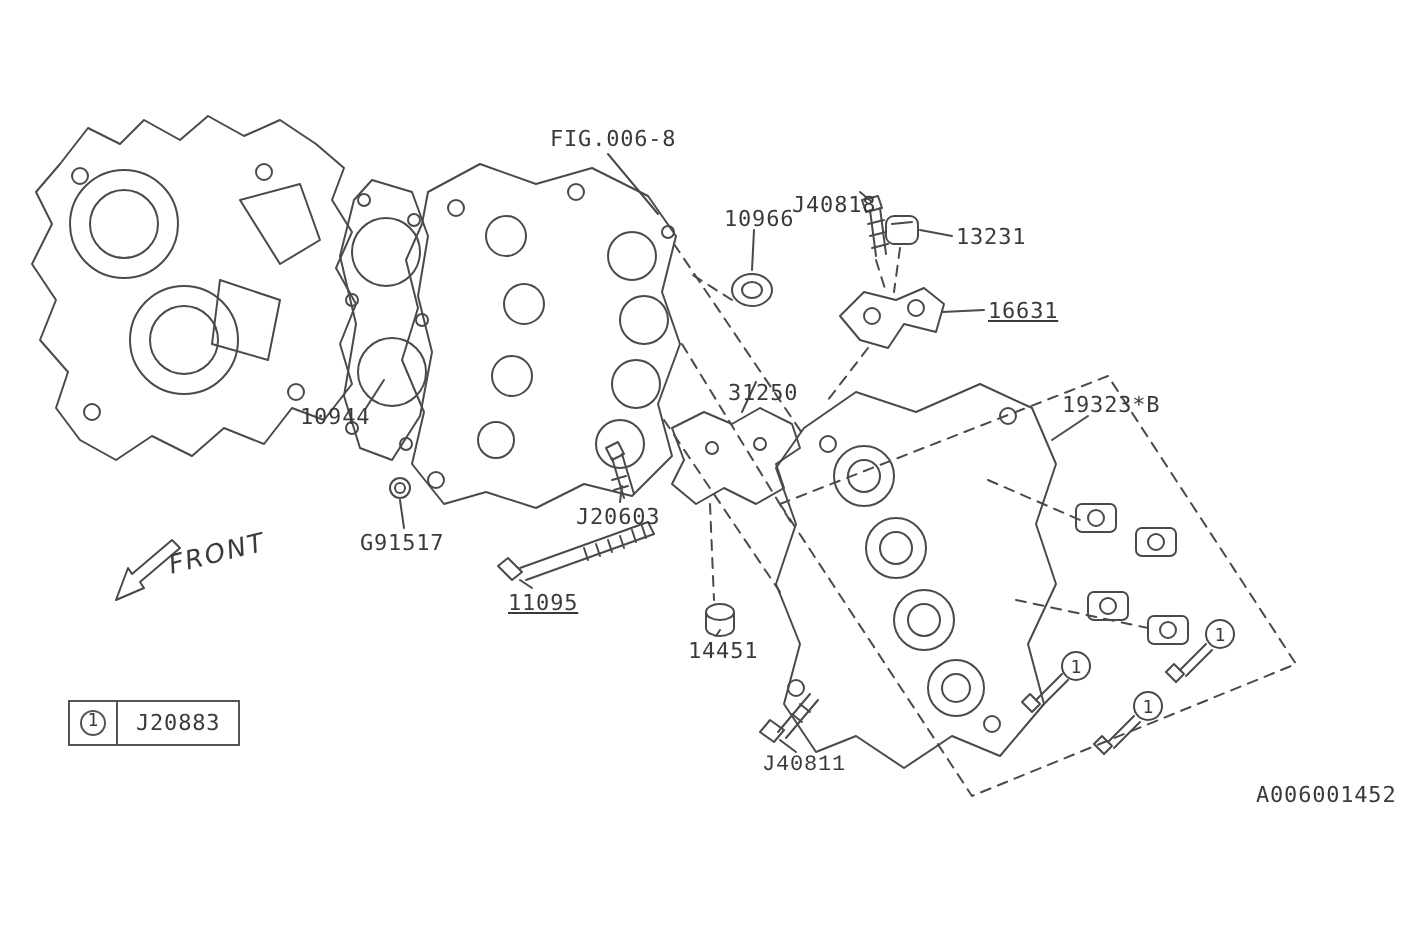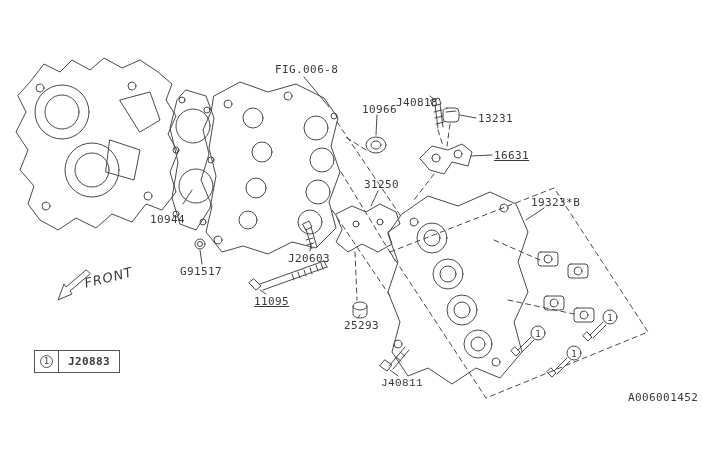--- a/index.html
+++ b/index.html
@@ -30,21 +30,21 @@
   .legend-cell-marker {
     width:24px; display:flex; align-items:center; justify-content:center;
     border-right:1px solid #555;
   }
   .legend-circle {
     width:13px; height:13px; border:1px solid #555; border-radius:50%;
     font-size:9px; line-height:11px; text-align:center; color:#3a3a3a;
   }
   .legend-code {
     display:flex; align-items:center; padding:0 9px;
-    font-size:11px; color:#3a3a3a; letter-spacing:.4px; cursor:pointer;font-weight:bold;
+    font-size:11px; color:#3a3a3a; letter-spacing:.4px; cursor:pointer;
   }
 </style>
 </head>
 <body>
 
 <div class="stage">
 
   <svg width="702" height="468" viewBox="0 0 702 468">
     <g stroke="#4a4a4a" stroke-width="1" fill="none" stroke-linejoin="round" stroke-linecap="round">
 
@@ -233,27 +233,27 @@
         <path d="M90,274 L70,291 L72,294 L58,300 L64,284 L66,287 L86,270 Z"></path>
       </g>
     </g>
   </svg>
 
   <span class="part-label static-text" style="left:275px; top:63px;">FIG.006-8</span>
   <span class="part-label" style="left:396px; top:84px;margin-top:12px;">J40818</span>
   <span class="part-label" style="left:362px; top:103px;">10966</span>
   <span class="part-label" style="left:478px; top:112px;text-align:center;">13231</span>
   <span class="part-label" style="left:494px; top:149px;text-decoration:underline;">16631</span>
-  <span class="part-label" style="left:364px; top:178px;">31250</span>
+  <span class="part-label" style="left:364px; top:190px;">31250</span>
   <span class="part-label" style="left:531px; top:196px;">19323*B</span>
-  <span class="part-label" style="left:150px; top:213px;">10944</span>
+  <span class="part-label" style="left:150px; top:202px;">10944</span>
   <span class="part-label" style="left:180px; top:265px;text-align:center;">G91517</span>
   <span class="part-label" style="left:288px; top:252px;">J20603</span>
   <span class="part-label" style="left:254px; top:295px;text-decoration:underline;">11095</span>
-  <span class="part-label" style="left:344px; top:319px;">25293</span>
+  <span class="part-label" style="left:344px; top:319px;">14451</span>
   <span class="part-label" style="left:381px; top:377px;font-family:Liberation Mono, monospace;">J40811</span>
 
   <span class="front-label">FRONT</span>
 
   <div class="legend">
     <div class="legend-cell-marker">
       <span class="legend-circle">1</span>
     </div>
     <span class="legend-code">J20883</span>
   </div>

